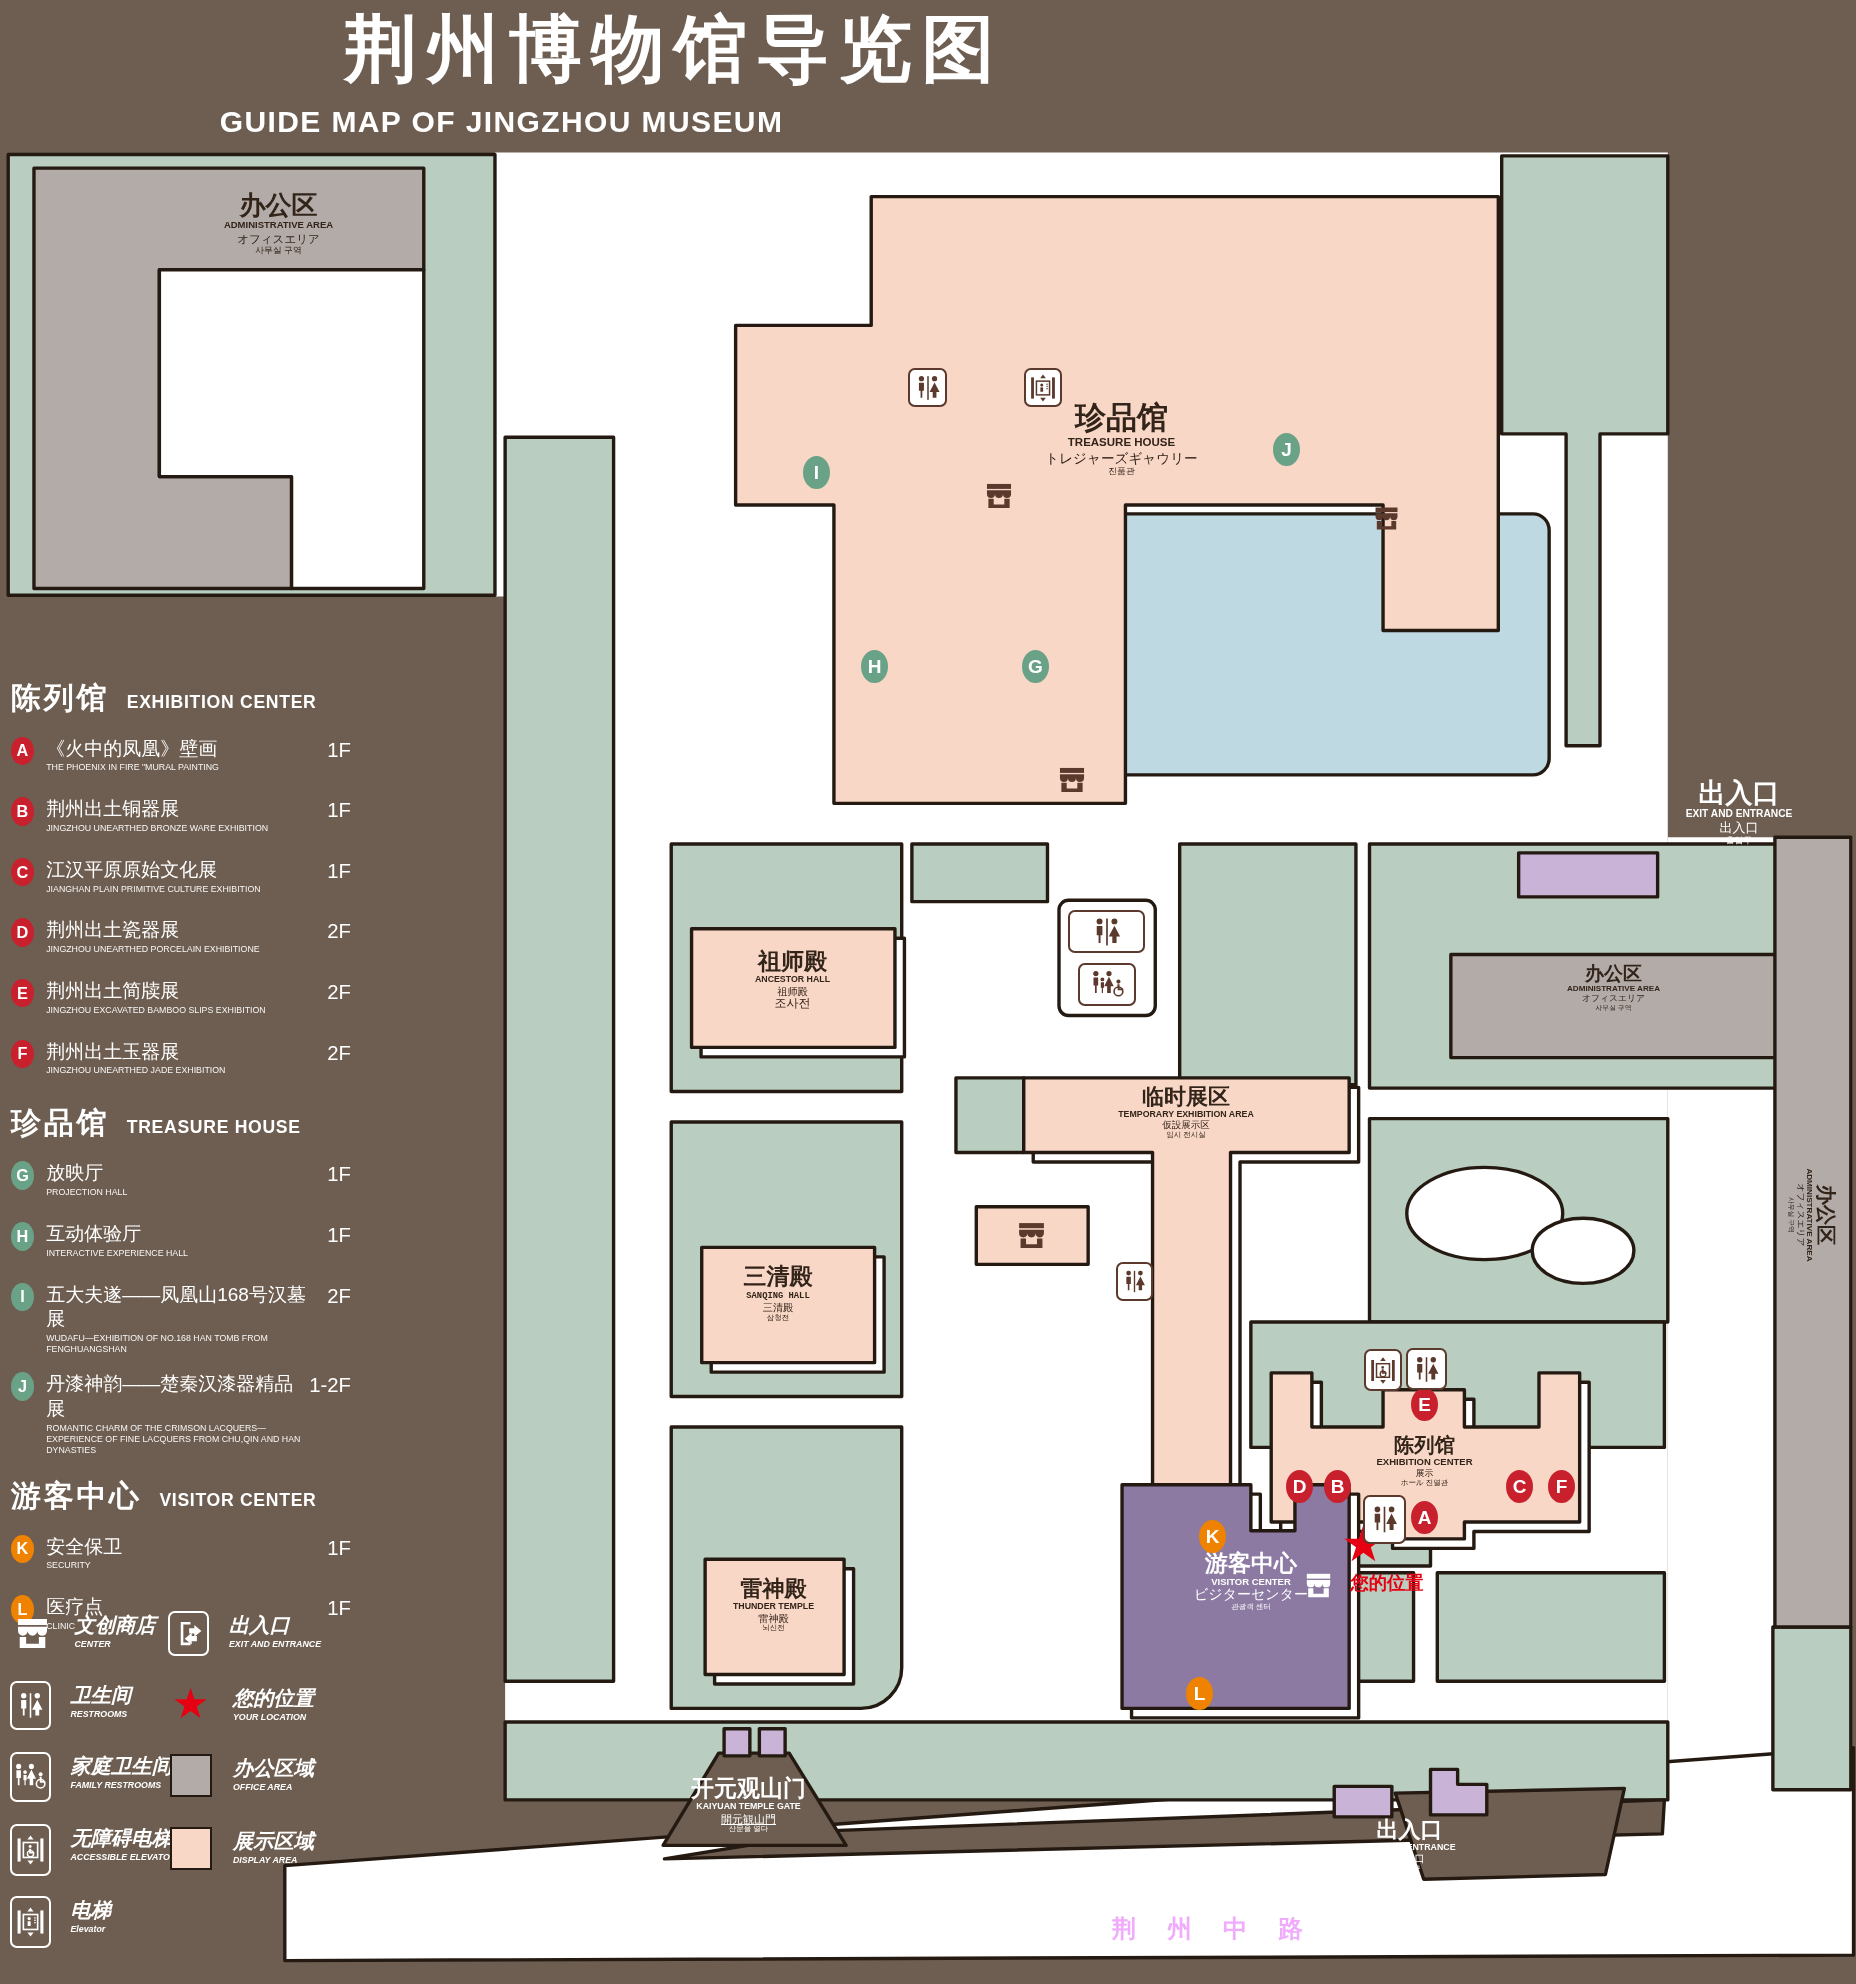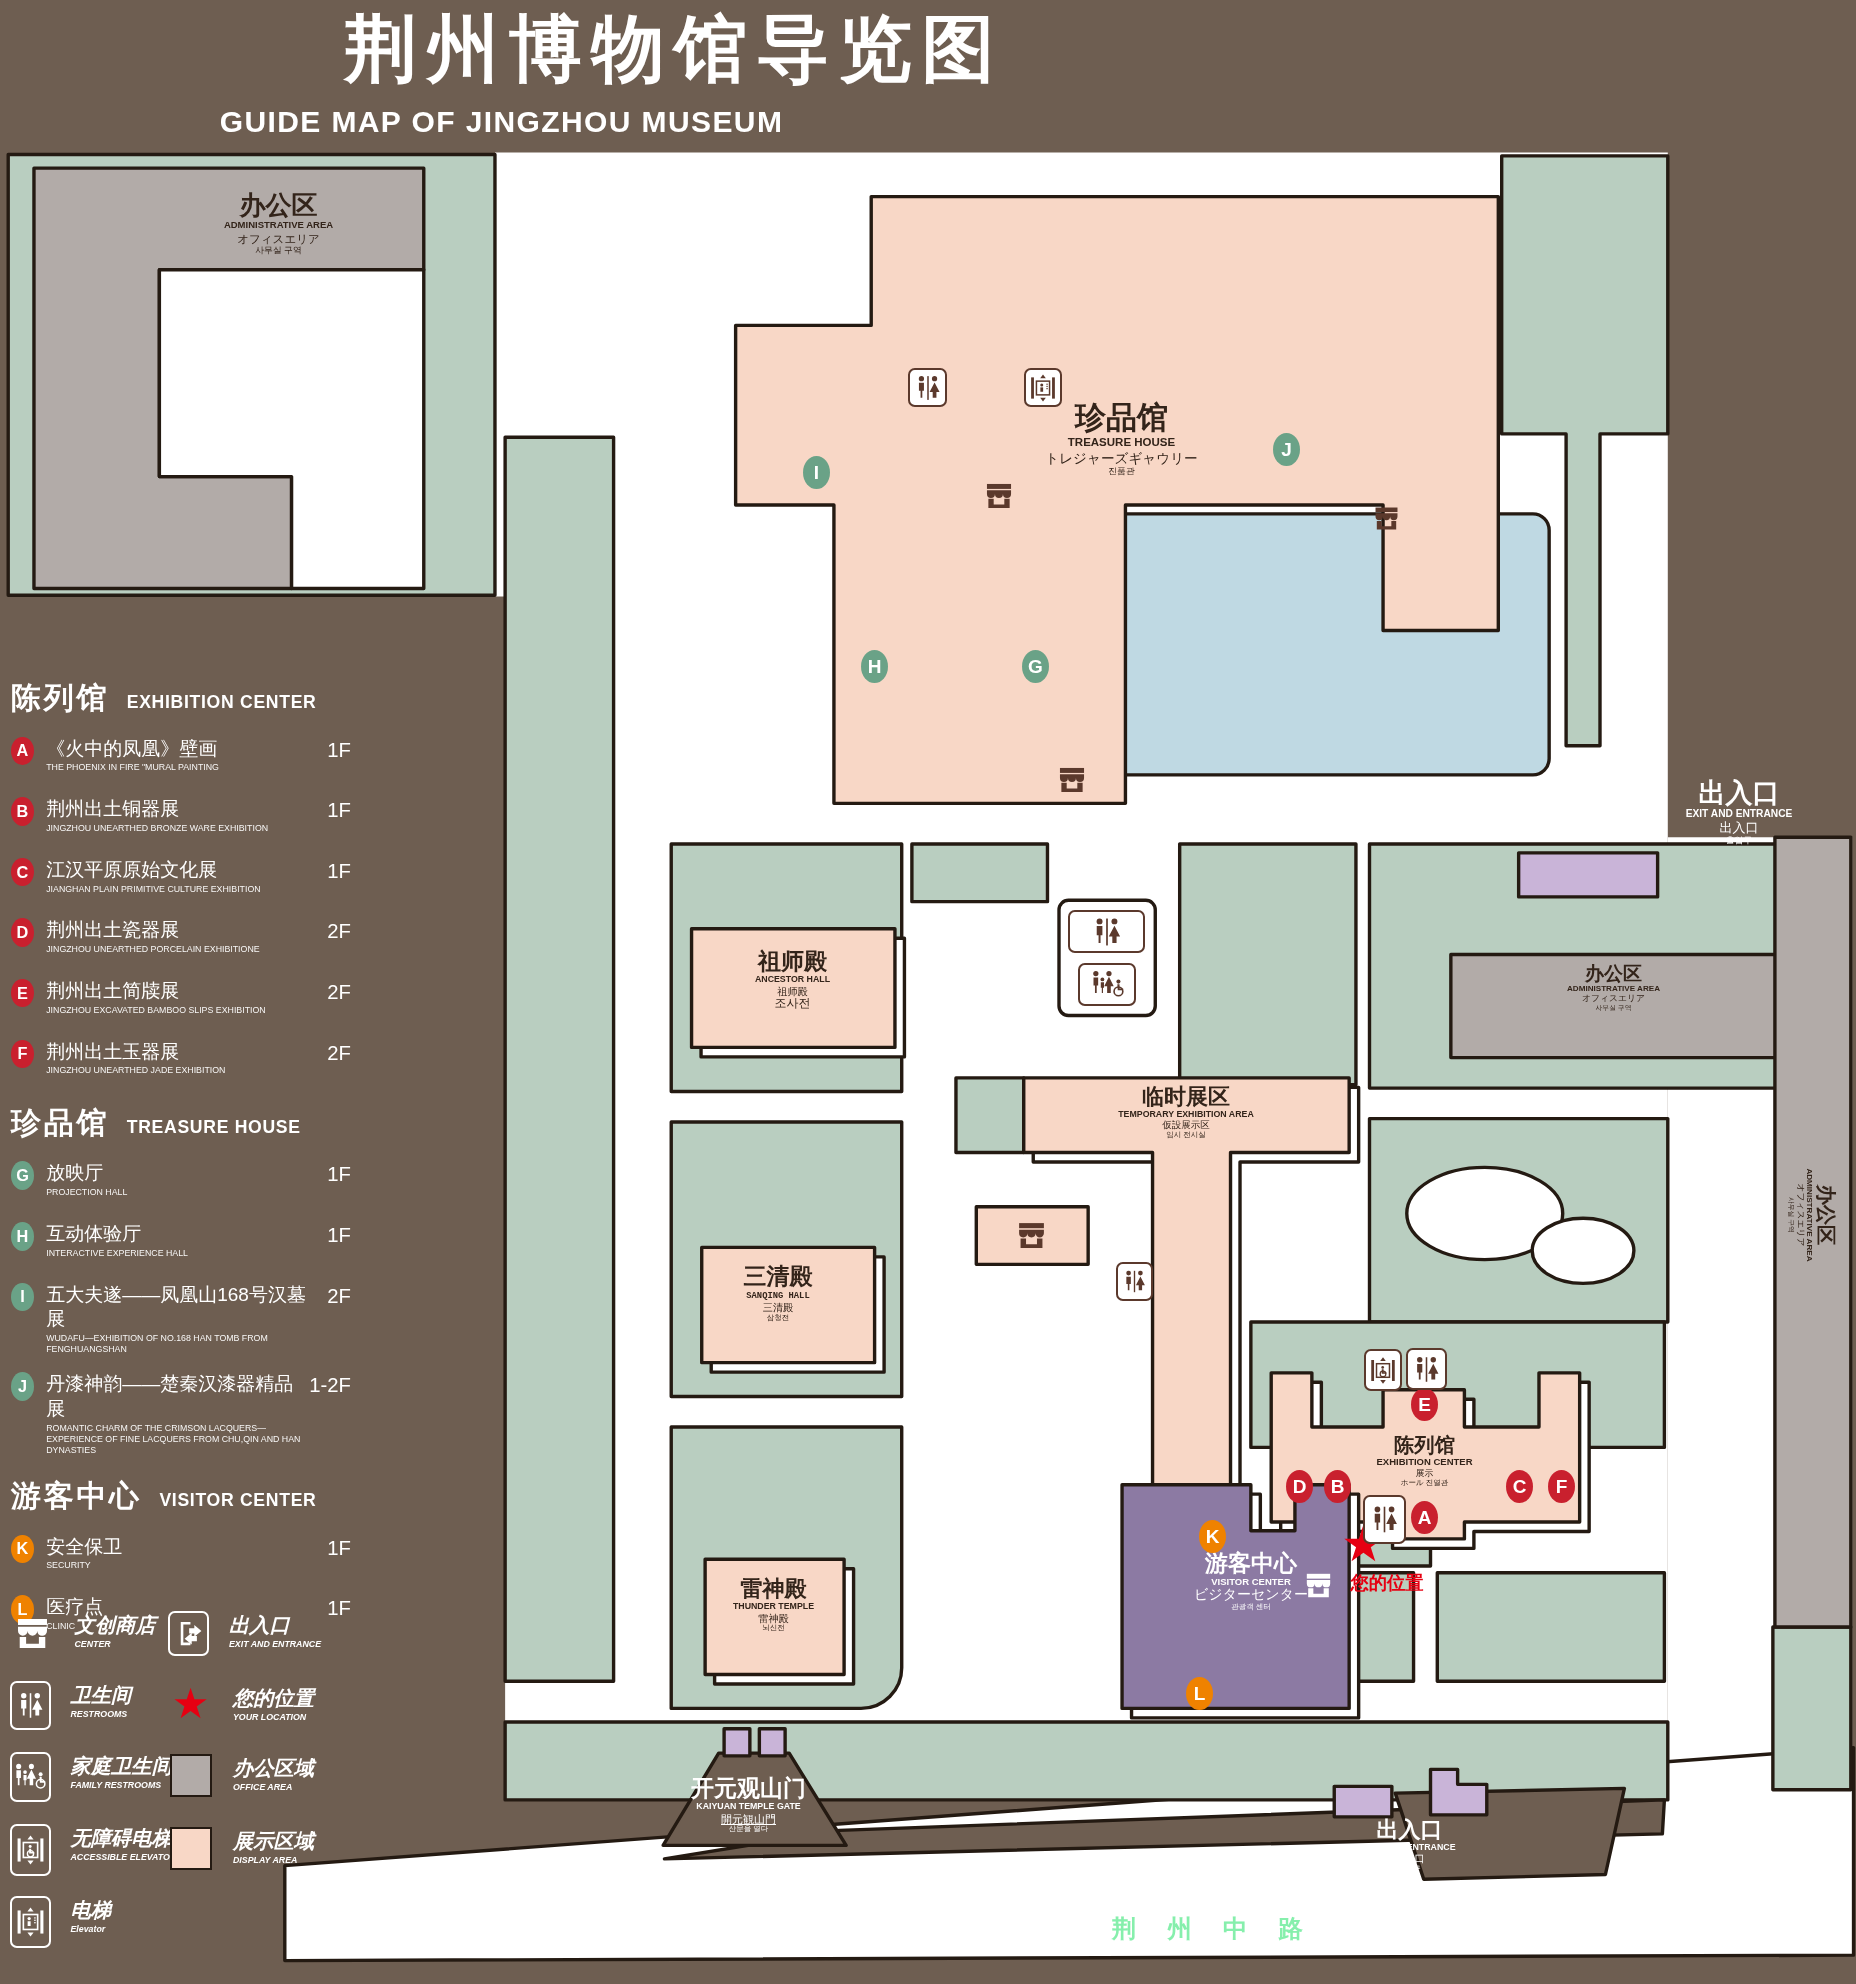--- a/index.html
+++ b/index.html
@@ -45,21 +45,21 @@
   .lsec+.lsec{margin-top:20.3px;}
   
   .symcell{position:absolute;display:flex;align-items:flex-start;color:#fff;}
   .symicn{position:relative;width:45px;display:flex;justify-content:center;}
   .symtxt{margin-left:20px;padding-top:2.7px;font-style:italic;}
   .symzh{font-size:20.3px;font-weight:bold;line-height:23px;white-space:nowrap;}
   .symen{font-size:8.8px;font-weight:bold;line-height:10.2px;margin-top:2.7px;white-space:nowrap;}
   .swatch{width:42px;height:43px;border:2px solid #241a12;box-sizing:border-box;}
   .star{color:#e60012;font-size:42px;line-height:39px;}
   
-  .road-name{position:absolute;left:1010px;top:1913px;width:407px;text-align:center;color:#86efac;
+  .road-name{position:absolute;left:1010px;top:1913px;width:407px;text-align:center;color:#f0abfc;
     font-size:24.4px;font-weight:bold;letter-spacing:12.2px;white-space:nowrap;}
   .youloc-star{position:absolute;left:1341px;top:1519px;font-size:50px;line-height:50px;color:#e60012;}
   .youloc-txt{position:absolute;left:1319px;top:1570px;width:136px;text-align:center;color:#e60012;
     font-size:18.3px;font-weight:bold;white-space:nowrap;}
   .rot90{transform:rotate(90deg);}
 </style>
 </head>
 <body>
 
 <div id="stage">

